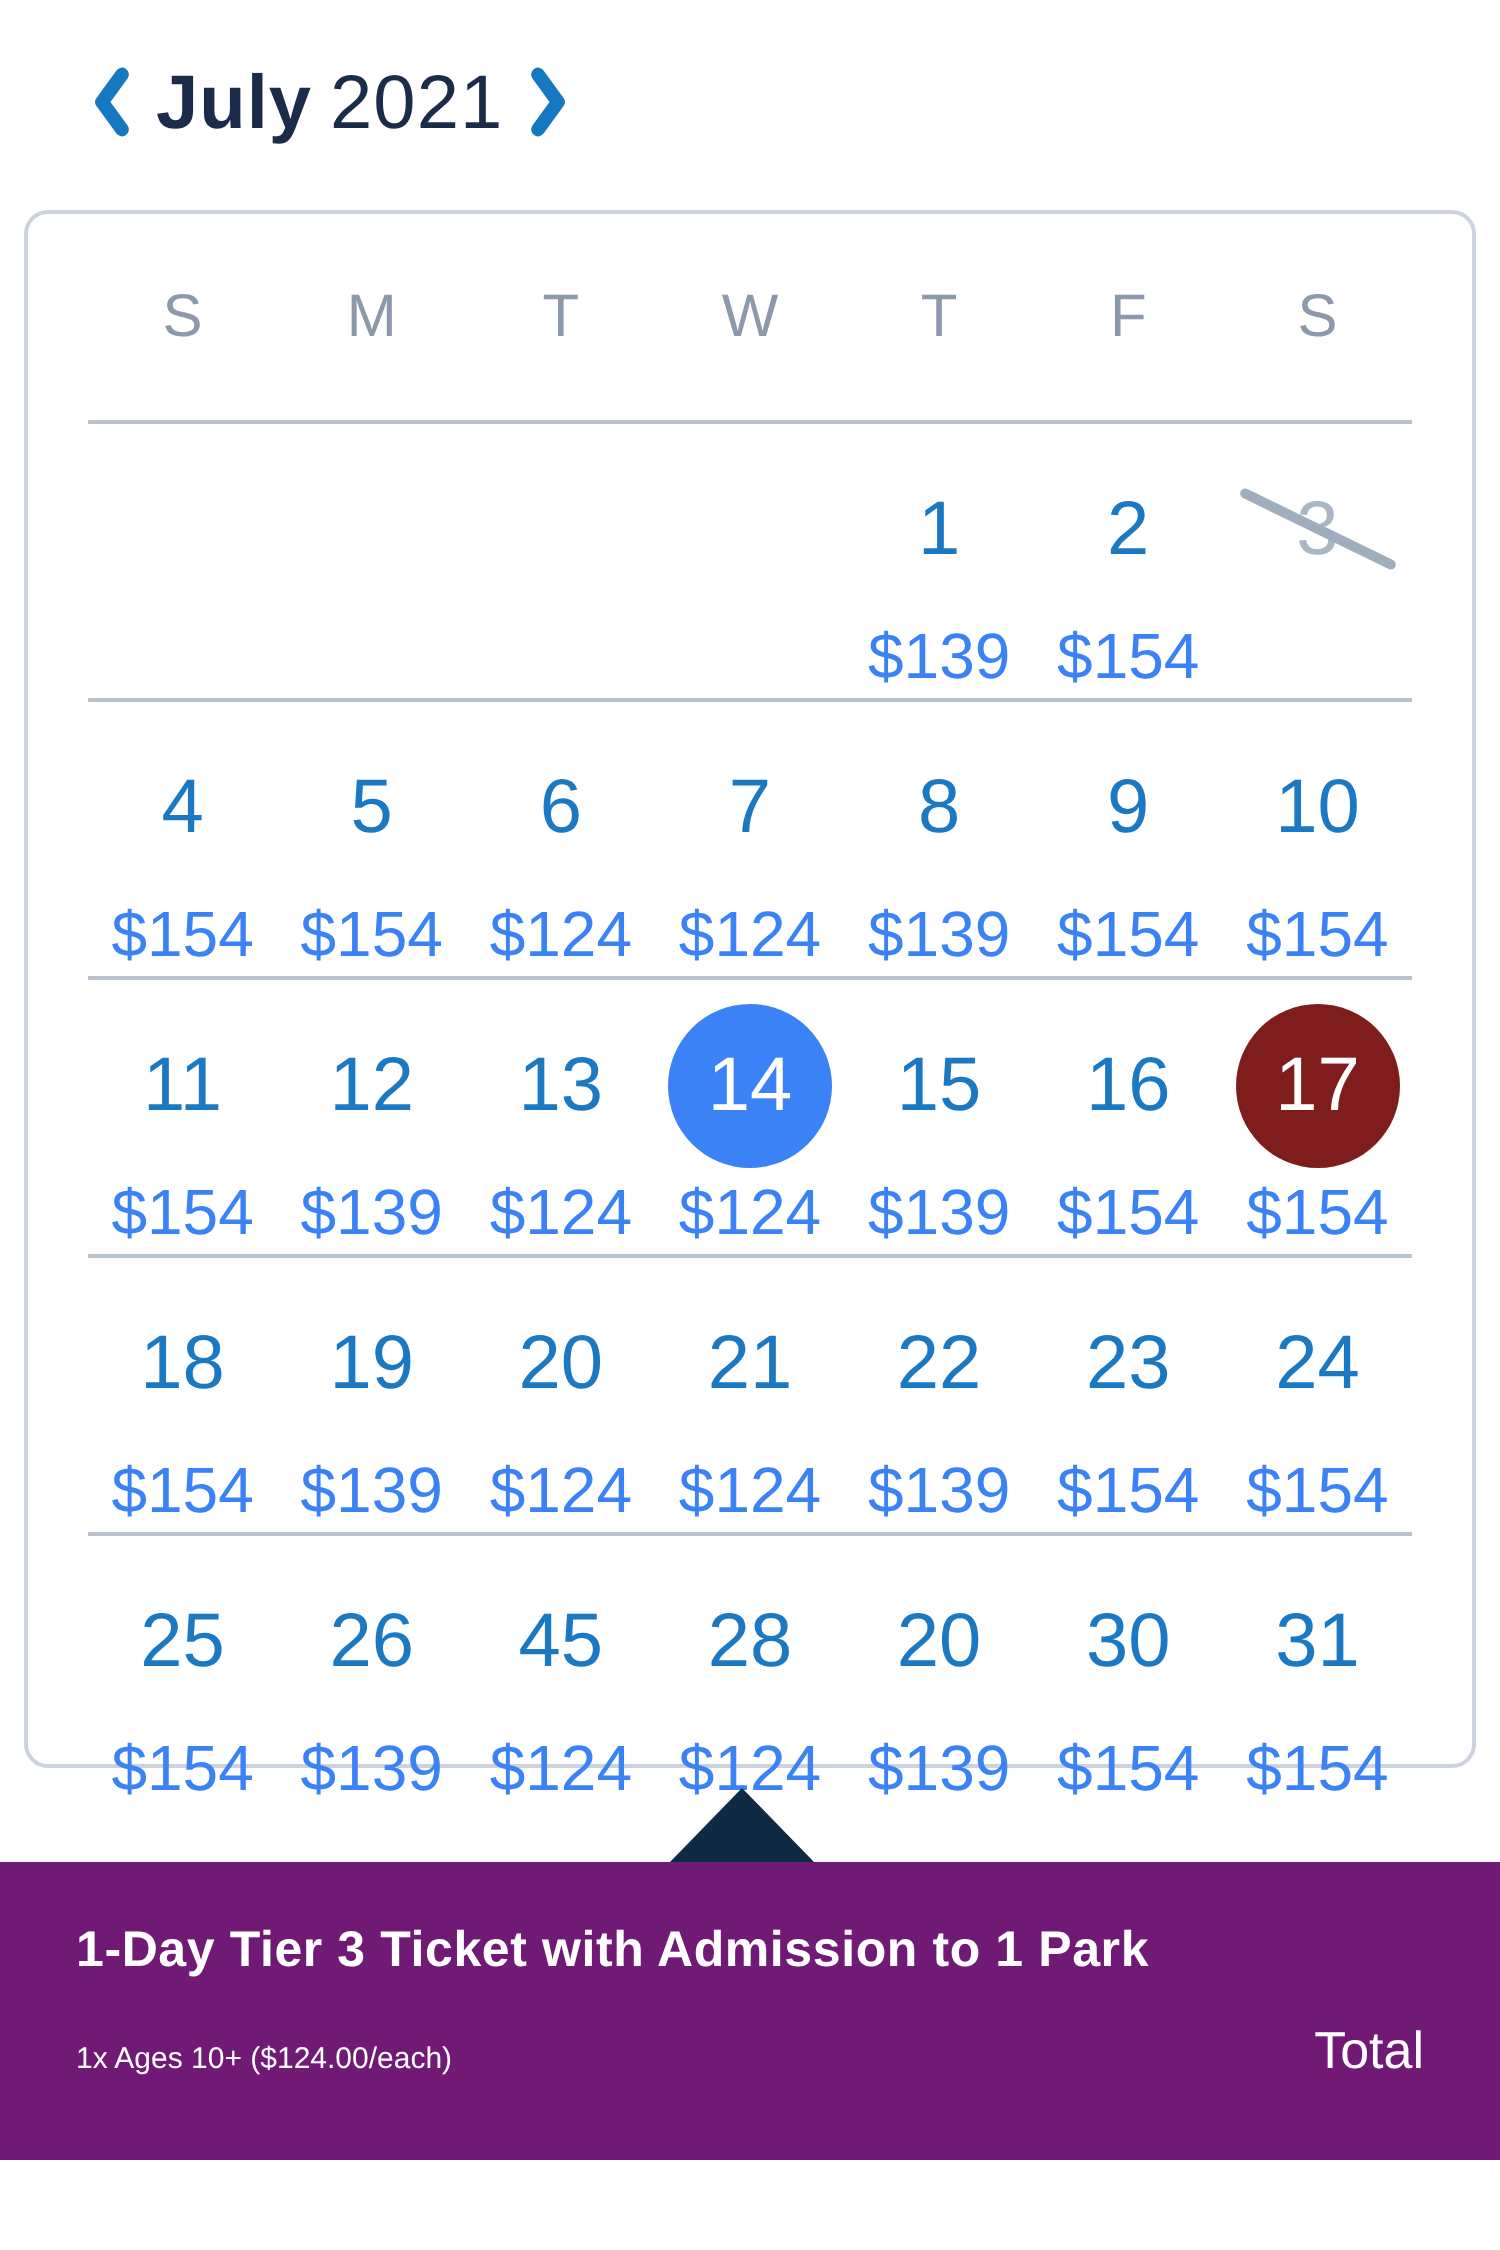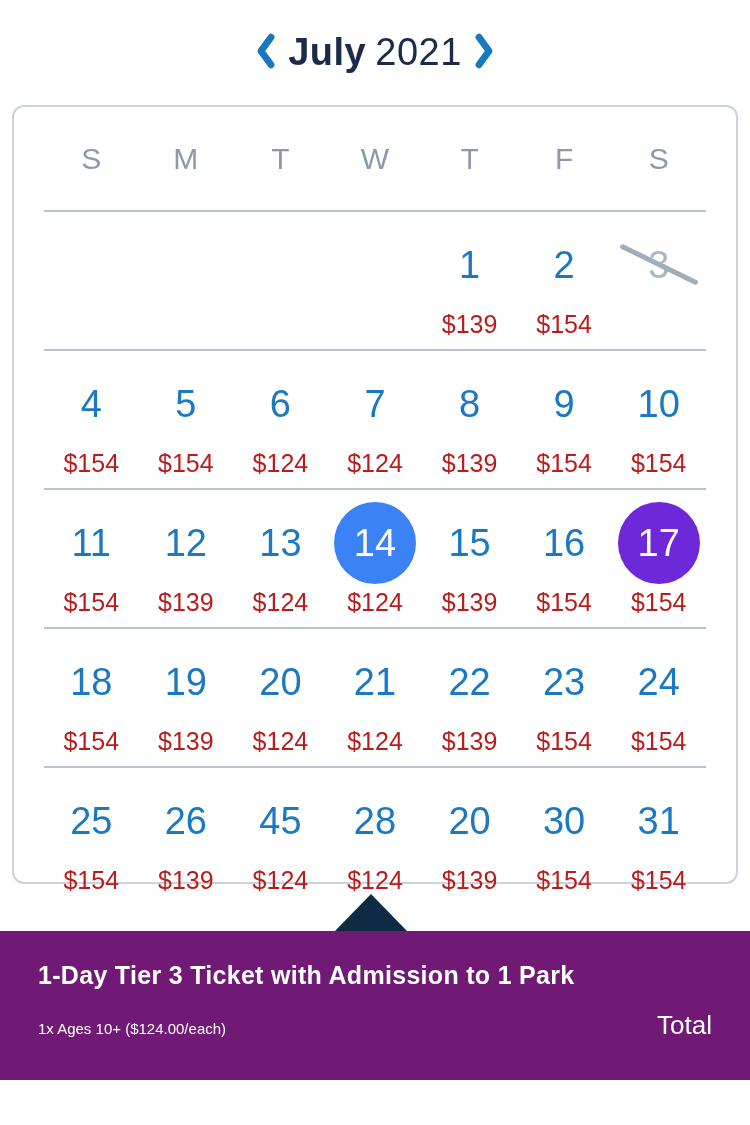--- a/index.html
+++ b/index.html
@@ -1,45 +1,45 @@
 <!DOCTYPE html>
 <html><head>
 <meta charset="utf-8">
 <style>
   html,body{margin:0;padding:0;background:#ffffff;overflow:hidden;}
   body{width:750px;height:1125px;position:relative;font-family:"Liberation Sans",sans-serif;}
 
   
-  .month-header{height:105px;display:flex;align-items:center;justify-content:center;
+  .month-header{height:105px;display:flex;align-items:center;justify-content:flex-start;
     padding:0 34px;box-sizing:border-box;border-radius:11px;}
   .nav-btn{width:44px;height:44px;display:flex;align-items:center;justify-content:center;
     background:none;border:none;padding:0;cursor:pointer;}
   .month-title{color:#1a2c4a;font-size:38px;letter-spacing:.5px;}
   .month-title .month{font-weight:700;}
   .month-title .year{font-weight:400;margin-left:9px;}
 
   
   .calendar-card{margin:0 12px;border:2px solid #ccd3df;border-radius:12px;
     padding:0 30px;box-sizing:border-box;background:#fff;}
   .dow-row{display:grid;grid-template-columns:repeat(7,1fr);height:103px;
     align-items:center;text-align:center;border-bottom:2px solid #b9c3ce;}
   .dow{color:#8b99ab;font-size:30px;font-weight:400;}
   .week-row{display:grid;grid-template-columns:repeat(7,1fr);height:137px;
     border-bottom:2px solid #b9c3ce;}
   .week-row:last-child{border-bottom:none;height:114px;}
   .day-cell{display:flex;flex-direction:column;align-items:center;padding-top:12px;box-sizing:border-box;}
   .day-num{width:82px;height:82px;border-radius:50%;display:flex;align-items:center;
     justify-content:center;font-size:38px;font-weight:400;color:#1b78c2;position:relative;}
   .day-cell.selected .day-num{background:#3b82f6;color:#ffffff;}
-  .day-cell.highlighted .day-num{background:#6d28d9;color:#ffffff;}
+  .day-cell.highlighted .day-num{background:#7f1d1d;color:#ffffff;}
   .day-cell.unavailable .day-num{color:#a9b6c4;}
   .day-cell.unavailable .day-num::after{content:"";position:absolute;left:50%;top:50%;
     width:86px;height:5px;margin-left:-43px;margin-top:-3px;background:#9fadbd;
     border-radius:3px;transform:rotate(26deg);}
-  .day-price{margin-top:4px;height:30px;font-size:25px;color:#b91c1c;text-align:right;}
+  .day-price{margin-top:4px;height:30px;font-size:32px;color:#3b82f6;text-align:right;}
 
   
   .pointer-wrap{height:47px;display:flex;justify-content:center;align-items:flex-end;}
   .pointer{width:0;height:0;border-left:36px solid transparent;border-right:36px solid transparent;
     border-bottom:37px solid #0e2a45;margin-left:-8px;}
   .summary-bar{background:#701a75;height:149px;padding:0 38px;box-sizing:border-box;color:#ffffff;}
   .summary-title{padding-top:30px;font-size:25px;font-weight:700;letter-spacing:.3px;}
   .summary-row{display:flex;justify-content:space-between;align-items:baseline;margin-top:20px;}
   .summary-detail{font-size:15px;font-weight:400;}
   .total-group{display:flex;align-items:baseline;gap:16px;justify-content:flex-end;}

